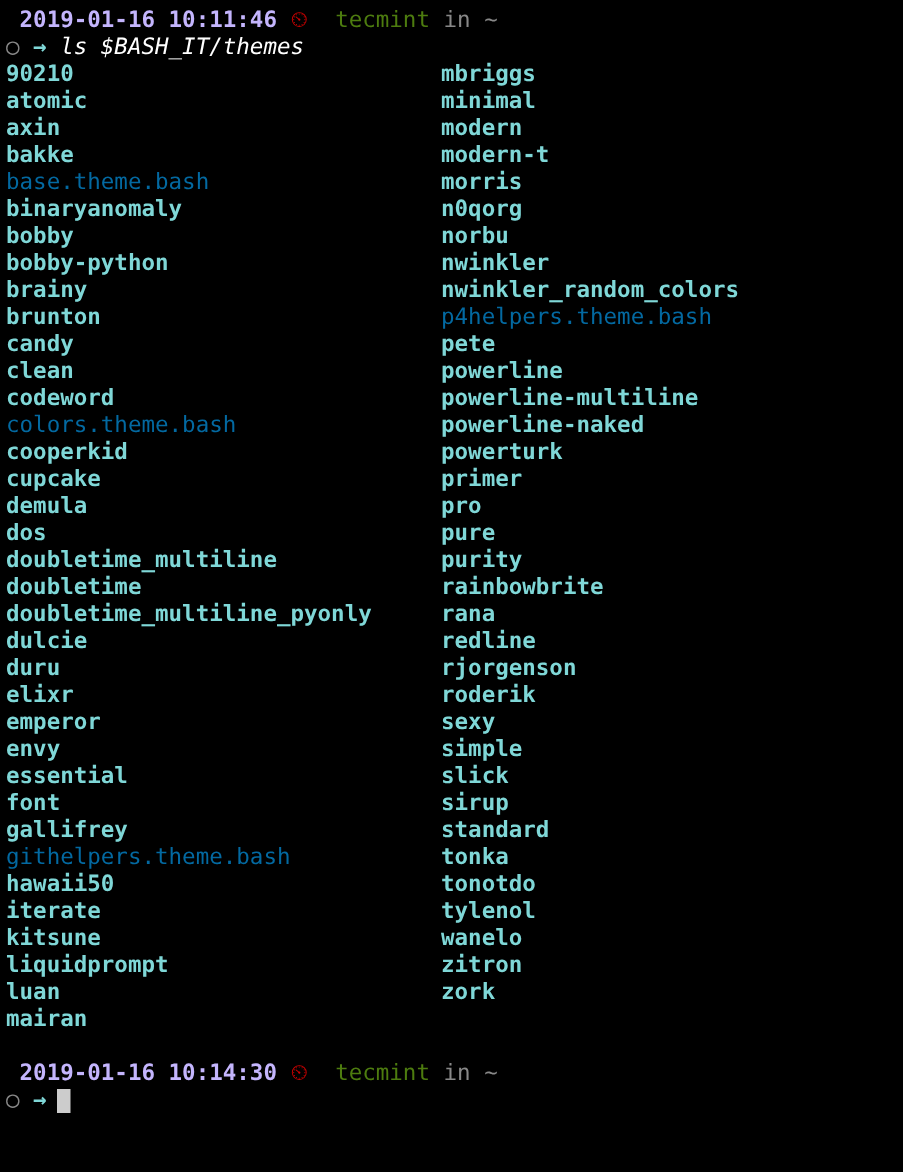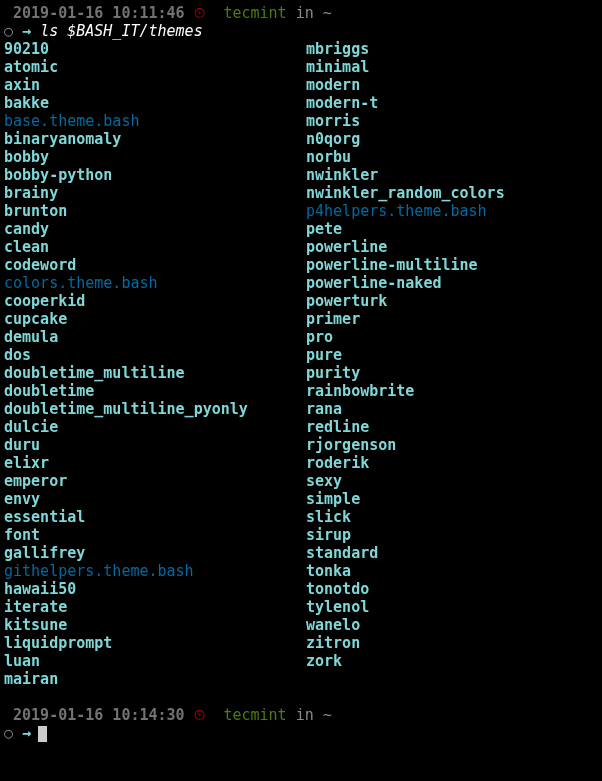--- a/index.html
+++ b/index.html
@@ -8,37 +8,37 @@
     background: #000000;
     font-family: "DejaVu Sans Mono", "Liberation Mono", Consolas, monospace;
     font-size: 15px;
     line-height: 18px;
     color: #7fd7d7;
     width: 602px;
     box-sizing: border-box;
     font-weight: bold;
   }
   .line { white-space: pre; }
-  .timestamp { color: #737373; }
+  .timestamp { color: #c4b5fd; }
   .clock { color: #cc0000; font-weight: normal; }
   .user { color: #4d7c0f; font-weight: normal; }
   .dim { color: #888888; font-weight: normal; }
   .arrow { color: #7fd7d7; }
   .cmd { color: #ffffff; font-weight: normal; font-style: italic; }
   .file { color: #0369a1; font-weight: normal; }
   .dir { color: #7fd7d7; font-weight: bold; }
   .cursor {
     display: inline-block;
     width: 9px;
     height: 16px;
     background: #cccccc;
     vertical-align: text-bottom;
     margin-left: -2px;
   }
-  .listing { display: flex; gap: 12px; }
+  .listing { display: flex; }
   .col { display: flex; flex-direction: column; }
   .col1 { width: 290px; }
 </style>
 </head>
 <body>
 
 <div class="line"> <span class="timestamp">2019-01-16 10:11:46</span> <span class="clock">⏲</span>  <span class="user">tecmint</span> <span class="dim">in</span> <span class="dim">~</span></div>
 <div class="line"><span class="dim">○</span> <span class="arrow">→</span> <span class="cmd">ls $BASH_IT/themes</span></div>
 
 <div class="listing">

